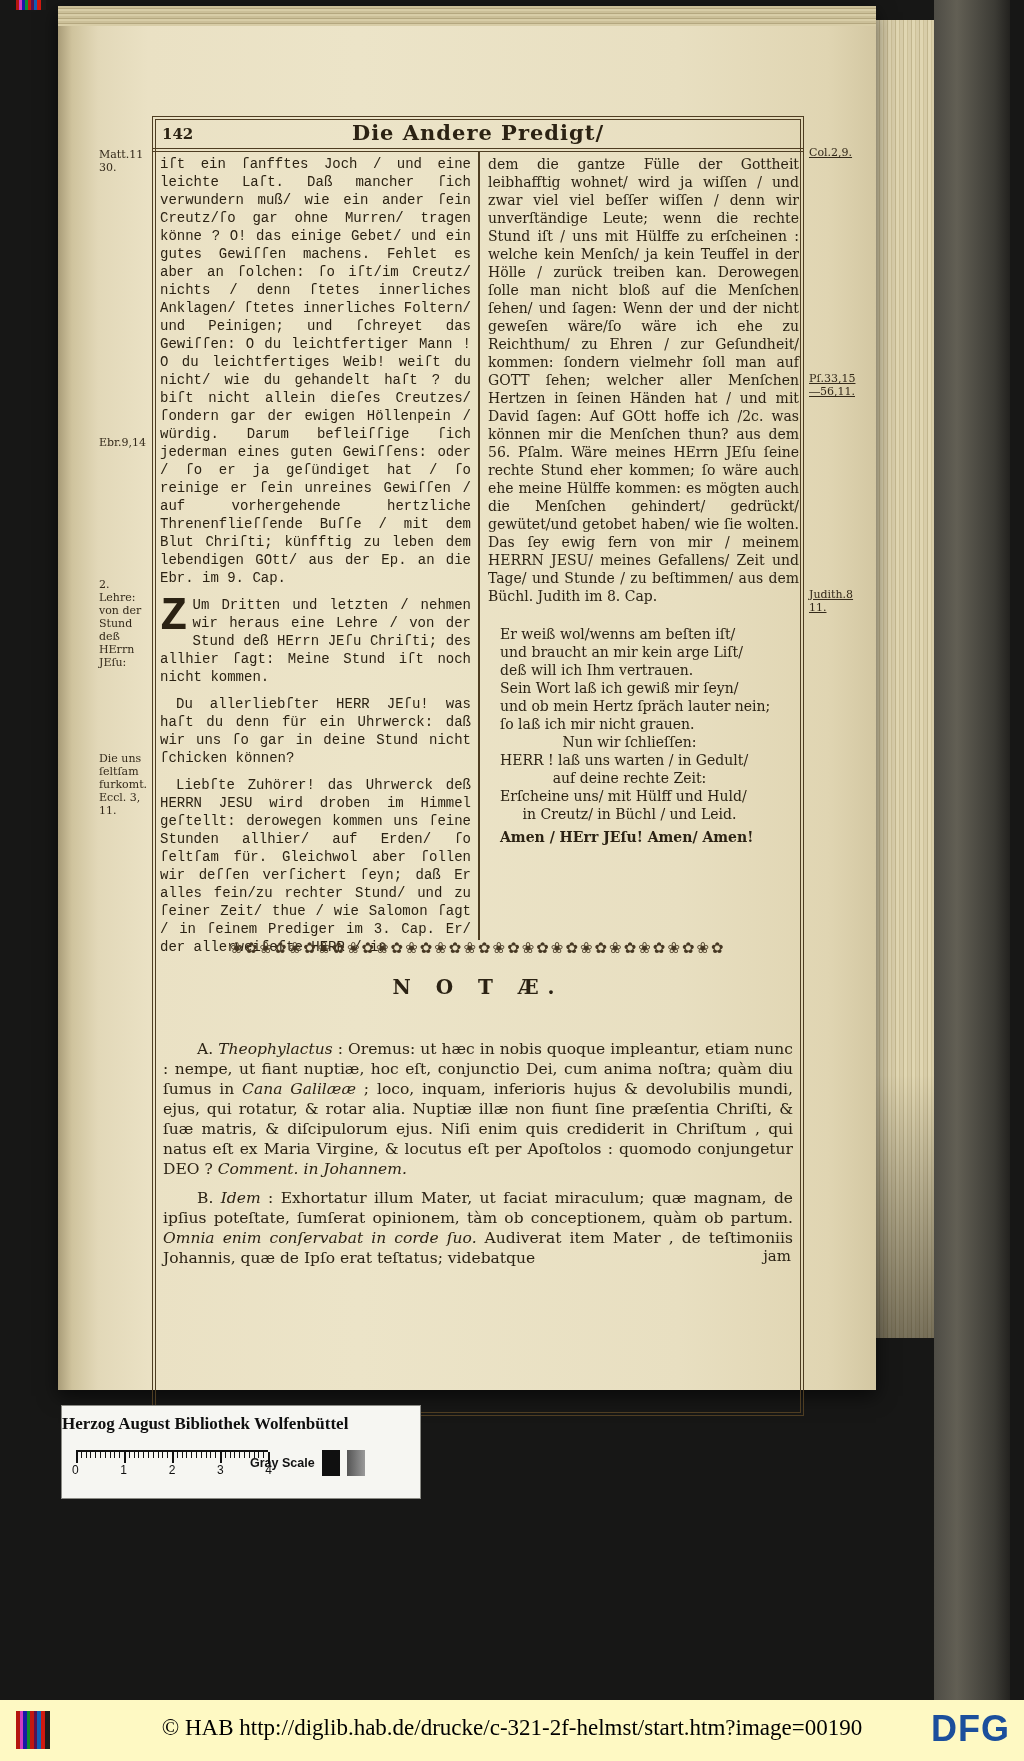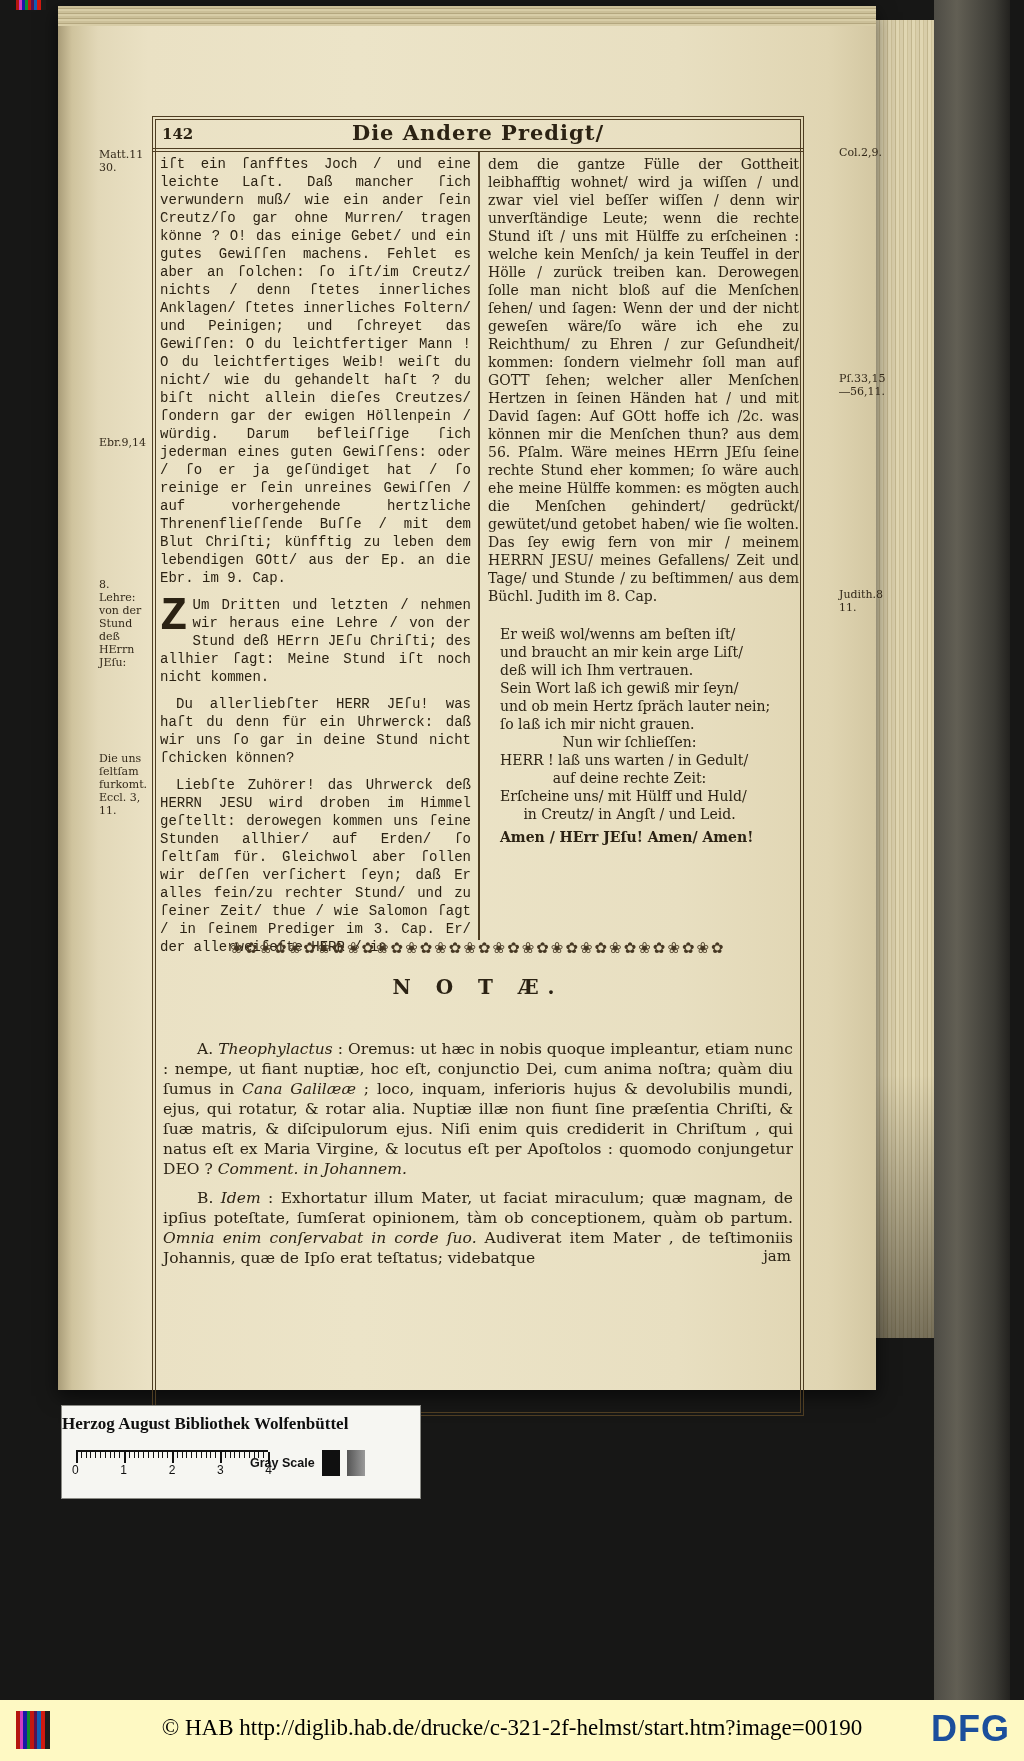--- a/index.html
+++ b/index.html
@@ -50,21 +50,21 @@
       font-size:20px; font-weight:bold; letter-spacing:9px; }
   .notae-body { position:absolute; top:922px; left:10px; right:10px; font-size:15.5px;
       line-height:20px; text-align:justify; }
   .notae-body p { margin-bottom:9px; text-indent:34px; }
   .notae-body i { font-style:italic; }
   .catchword { position:absolute; right:12px; top:1130px; font-size:15px; }
 
   
   .mnote { position:absolute; width:50px; font-size:11px; line-height:13px; color:#33291a; }
   .mn-left { left:99px; }
-  .mn-right { left:839px; width:58px; }
+  .mn-right { left:809px; width:58px;text-decoration:underline; }
   .mn-matt { top:148px; }
   .mn-ebr { top:436px; }
   .mn-lehre { top:578px; }
   .mn-eccl { top:752px; }
   .mn-col { top:146px; }
   .mn-ps { top:372px; }
   .mn-judith { top:588px; }
 
   
   .label-card { position:absolute; left:62px; top:1406px; width:358px; height:92px;
@@ -100,21 +100,21 @@
 <div class="stage">
 
   <div class="top-barcode"></div>
   <div class="far-edge"></div>
   <div class="fore-edge"></div>
   <div class="book-page"></div>
   <div class="page-top-edge"></div>
 
   <div class="mnote mn-left mn-matt">Matt.11 30.</div>
   <div class="mnote mn-left mn-ebr">Ebr.9,14</div>
-  <div class="mnote mn-left mn-lehre">8. Lehre: von der Stund deß HErrn JEſu:</div>
+  <div class="mnote mn-left mn-lehre">2. Lehre: von der Stund deß HErrn JEſu:</div>
   <div class="mnote mn-left mn-eccl">Die uns ſeltſam furkomt. Eccl. 3, 11.</div>
 
   <div class="mnote mn-right mn-col">Col.2,9.</div>
   <div class="mnote mn-right mn-ps">Pſ.33,15 ―56,11.</div>
   <div class="mnote mn-right mn-judith">Judith.8 11.</div>
 
   <div class="frame">
     <div class="pageno">142</div>
     <div class="running-title">Die Andere Predigt/</div>
     <div class="header-rule"></div>
@@ -133,21 +133,21 @@
         <div>Er weiß wol/wenns am beſten iſt/</div>
         <div>und braucht an mir kein arge Liſt/</div>
         <div>deß will ich Ihm vertrauen.</div>
         <div>Sein Wort laß ich gewiß mir ſeyn/</div>
         <div>und ob mein Hertz ſpräch lauter nein;</div>
         <div>ſo laß ich mir nicht grauen.</div>
         <div class="v-center">Nun wir ſchlieſſen:</div>
         <div>HERR ! laß uns warten / in Gedult/</div>
         <div class="v-center">auf deine rechte Zeit:</div>
         <div>Erſcheine uns/ mit Hülff und Huld/</div>
-        <div class="v-center">in Creutz/ in Angſt / und Leid.</div>
+        <div class="v-center">in Creutz/ in Büchl / und Leid.</div>
         <div class="v-amen">Amen / HErr JEſu! Amen/ Amen!</div>
       </div>
     </div>
 
     <div class="ornament">❀✿❀✿❀✿❀✿❀✿❀✿❀✿❀✿❀✿❀✿❀✿❀✿❀✿❀✿❀✿❀✿❀✿</div>
     <div class="notae-head">N O T Æ.</div>
 
     <div class="notae-body">
       <p><span>A.</span> <i>Theophylactus</i><span> : Oremus: ut hæc in nobis quoque impleantur, etiam nunc : nempe, ut fiant nuptiæ, hoc eſt, conjunctio Dei, cum anima noſtra; quàm diu ſumus in </span><i>Cana Galilææ</i><span> ; loco, inquam, inferioris hujus &amp; devolubilis mundi, ejus, qui rotatur, &amp; rotar alia. Nuptiæ illæ non fiunt ſine præſentia Chriſti, &amp; ſuæ matris, &amp; diſcipulorum ejus. Niſi enim quis crediderit in Chriſtum , qui natus eſt ex Maria Virgine, &amp; locutus eſt per Apoſtolos : quomodo conjungetur DEO ? </span><i>Comment. in Johannem.</i></p>
       <p><span>B.</span> <i>Idem</i><span> : Exhortatur illum Mater, ut faciat miraculum; quæ magnam, de ipſius poteſtate, ſumſerat opinionem, tàm ob conceptionem, quàm ob partum. </span><i>Omnia enim conſervabat in corde ſuo.</i><span> Audiverat item Mater , de teſtimoniis Johannis, quæ de Ipſo erat teſtatus; videbatque</span></p>

